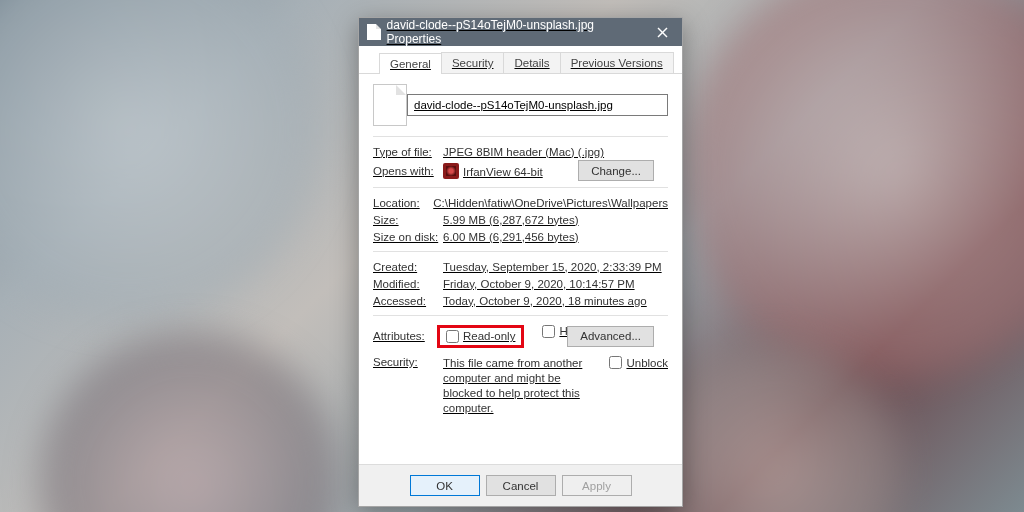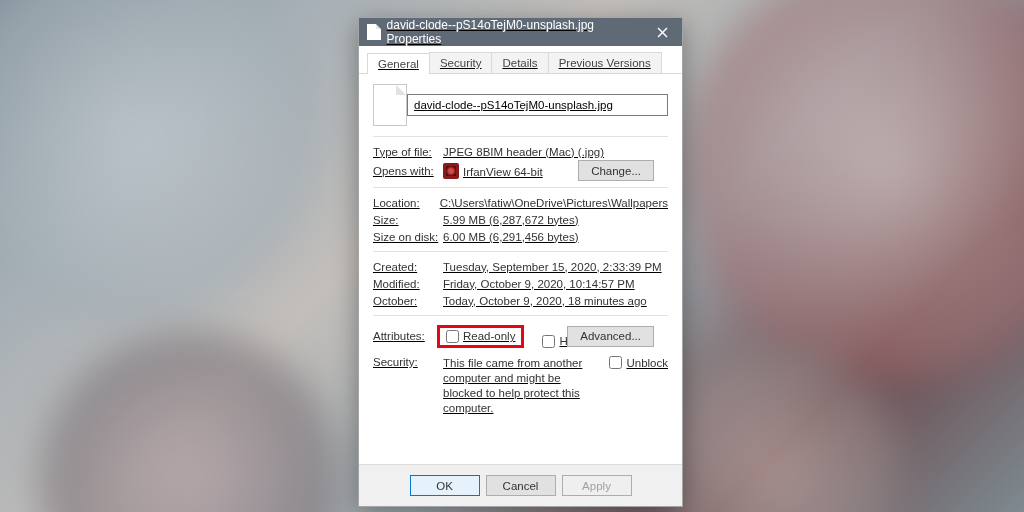--- a/index.html
+++ b/index.html
@@ -28,21 +28,21 @@
   height:28px; background:#5f6a76; color:#fff;
   display:flex; align-items:center; padding:0 0 0 8px;
   font-size:12px;
 }
 .titlebar .doc-icon{width:14px;height:16px;background:#fff;margin-right:6px;display:inline-block;position:relative}
 .titlebar .doc-icon:after{content:"";position:absolute;top:0;right:0;border-top:5px solid #5f6a76;border-left:5px solid #e6e6e6}
 .titlebar .spacer{flex:1}
 .titlebar .close{width:40px;height:28px;display:flex;align-items:center;justify-content:center;cursor:pointer}
 .titlebar .close svg{stroke:#fff;stroke-width:1.4}
 
-.tabstrip{display:flex;padding:6px 8px 0 8px;border-bottom:1px solid #d9d9d9;background:#fff;font-size:11.5px}
+.tabstrip{display:flex;padding:6px 8px 0 20px;border-bottom:1px solid #d9d9d9;background:#fff;font-size:11.5px}
 .tab{padding:4px 10px;border:1px solid #d9d9d9;border-bottom:none;background:#f3f3f3;margin-right:-1px;color:#444}
 .tab.active{background:#fff;position:relative;top:1px;z-index:2}
 .tab.active:after{content:"";position:absolute;left:0;right:0;bottom:-1px;height:1px;background:#fff}
 
 .content{padding:10px 14px 6px 14px;color:#333}
 .filehead{display:flex;align-items:center;margin-bottom:10px}
 .fileicon{width:34px;height:42px;border:1px solid #c8c8c8;background:#fff;position:relative}
 .fileicon:after{content:"";position:absolute;top:0;right:0;border-top:10px solid #fff;border-left:10px solid #e2e2e2}
 .filename{flex:1;border:1px solid #7a7a7a;height:22px;padding:3px 6px;font-size:11.5px;background:#fff}
 .sep{height:1px;background:#e1e1e1;margin:6px 0}
@@ -50,21 +50,21 @@
 .row{display:flex;align-items:center;padding:2.5px 0;font-size:11.5px}
 .row .lbl{width:70px;color:#333}
 .row .val{flex:1;color:#333}
 .appicon{display:inline-block;width:16px;height:16px;background:#8b1b1b;border-radius:2px;position:relative;vertical-align:-3px;margin-right:4px}
 .appicon:before{content:"";position:absolute;inset:3px;background:radial-gradient(circle,#d84a4a 30%,#5a0f0f 70%)}
 .btn{border:1px solid #adadad;background:#e1e1e1;height:21px;padding:0 12px;font-size:11.5px;color:#333;cursor:pointer}
 .btn.primary{border-color:#0078d7;background:#e5f1fb}
 .btn.disabled{color:#a0a0a0;background:#efefef;cursor:default}
 .rowbtn{position:absolute;right:14px}
 
-.attrs{display:flex;align-items:flex-end;gap:18px;position:relative}
+.attrs{display:flex;align-items:flex-start;gap:18px;position:relative}
 .chk{display:flex;align-items:center;gap:4px}
 .chk input{width:13px;height:13px}
 .highlight{border:3px solid #e30613;padding:2px 6px;display:inline-flex;align-items:center;margin-left:-6px}
 
 .secrow{display:flex;align-items:flex-start;padding-top:6px}
 .secrow .lbl{width:70px}
 .secrow .txt{width:150px;line-height:1.3}
 .unblock{display:flex;align-items:center;gap:4px;margin-left:auto;align-self:flex-start}
 
 .footer{position:absolute;left:0;right:0;bottom:0;padding:10px 14px;display:flex;justify-content:center;gap:6px;background:#f0f0f0;border-top:1px solid #dcdcdc}
@@ -114,42 +114,42 @@
       <span class="lbl">Opens with:</span>
       <span class="val">
         <span class="appicon"></span><span>IrfanView 64-bit</span>
       </span>
       <button class="btn rowbtn">Change...</button>
     </div>
     <div class="sep"></div>
 
     <div class="row">
       <span class="lbl">Location:</span>
-      <span class="val">C:\Users\fatiw\OneDrive\Pictures\Wallpapers</span>
+      <span class="val">C:\Hidden\fatiw\OneDrive\Pictures\Wallpapers</span>
     </div>
     <div class="row">
       <span class="lbl">Size:</span>
       <span class="val">5.99 MB (6,287,672 bytes)</span>
     </div>
     <div class="row">
       <span class="lbl">Size on disk:</span>
       <span class="val">6.00 MB (6,291,456 bytes)</span>
     </div>
     <div class="sep"></div>
 
     <div class="row">
       <span class="lbl">Created:</span>
       <span class="val">Tuesday, September 15, 2020, 2:33:39 PM</span>
     </div>
     <div class="row">
       <span class="lbl">Modified:</span>
       <span class="val">Friday, October 9, 2020, 10:14:57 PM</span>
     </div>
     <div class="row">
-      <span class="lbl">October:</span>
+      <span class="lbl">Accessed:</span>
       <span class="val">Today, October 9, 2020, 18 minutes ago</span>
     </div>
     <div class="sep"></div>
 
     <div class="row" style="position:relative">
       <span class="lbl">Attributes:</span>
       <span class="attrs">
         <span class="highlight">
           <span class="chk">
             <input type="checkbox" style="">

